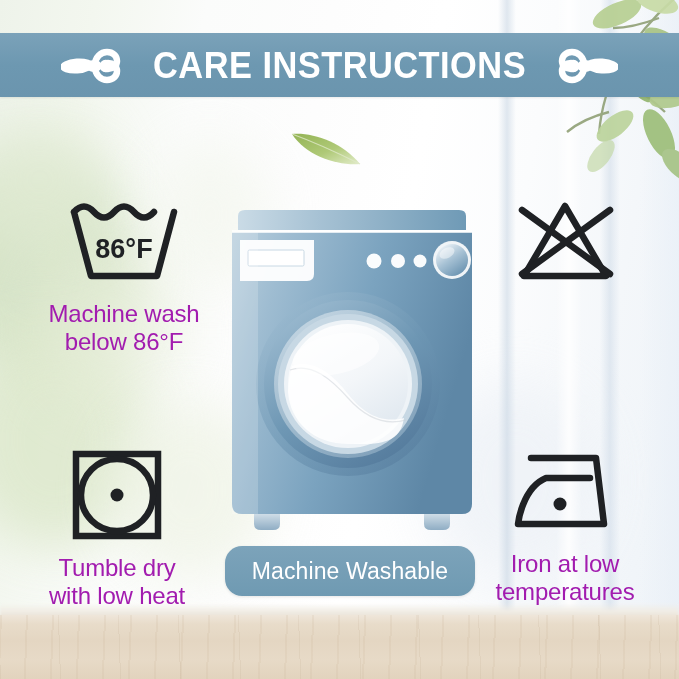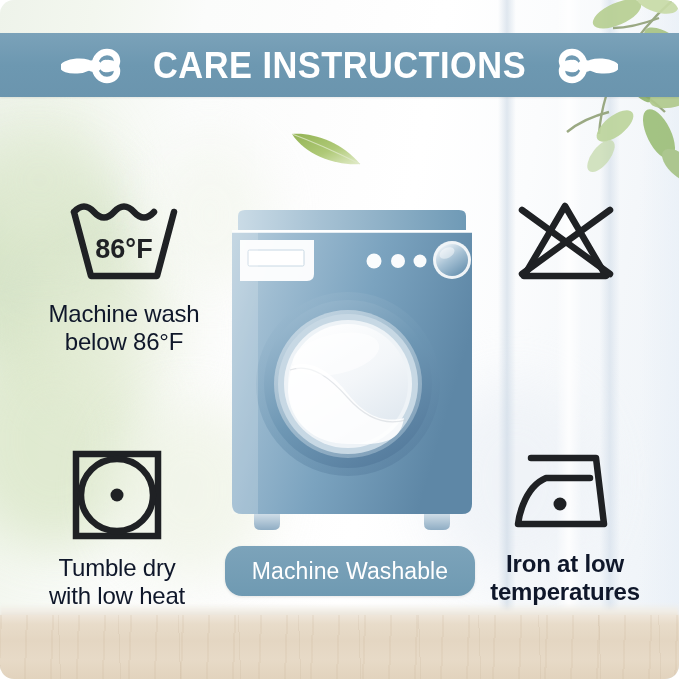--- a/index.html
+++ b/index.html
@@ -7,21 +7,20 @@
     padding: 0;
     background: #ffffff;
   }
   #page {
     position: relative;
     width: 679px;
     height: 679px;
     overflow: hidden;
     font-family: "Liberation Sans", sans-serif;
     background: #fbfdfe;
-    border-radius: 14px;
   }
 
   
   .bg-base {
     position: absolute; inset: 0;
     background:
       linear-gradient(100deg,
         #eef3ea 0%, #f3f7ef 12%, #fbfcfb 26%,
         #fdfdfd 42%, #ffffff 56%, #fbfcfd 70%,
         #f4f7fa 84%, #eef3f8 100%);
@@ -105,28 +104,28 @@
   
   .washer { position: absolute; left: 228px; top: 208px; width: 248px; height: 330px; }
 
   
   .care-cell { position: absolute; width: 210px; text-align: center; }
   .care-icon { display: block; margin: 0 auto; }
   .care-label {
     margin-top: 8px;
     font-size: 24px;
     line-height: 1.16;
-    color: #0f172a;
+    color: #a21caf;
     white-space: pre-line;
     letter-spacing: -.2px;
   }
   .cell-tl { left: 19px;  top: 196px; }
   .cell-tr { left: 460px; top: 196px; }
   .cell-bl { left: 12px;  top: 446px; }
-  .cell-br { left: 460px; top: 446px; font-weight: bold; }
+  .cell-br { left: 460px; top: 446px; }
 
   
   .pill {
     position: absolute; left: 225px; top: 546px;
     width: 250px; height: 50px;
     border-radius: 17px;
     background: linear-gradient(180deg, #7ca3ba 0%, #6f9ab2 100%);
     display: flex; align-items: center; justify-content: center;
     box-shadow: 0 1px 3px rgba(0,0,0,.10);
   }

